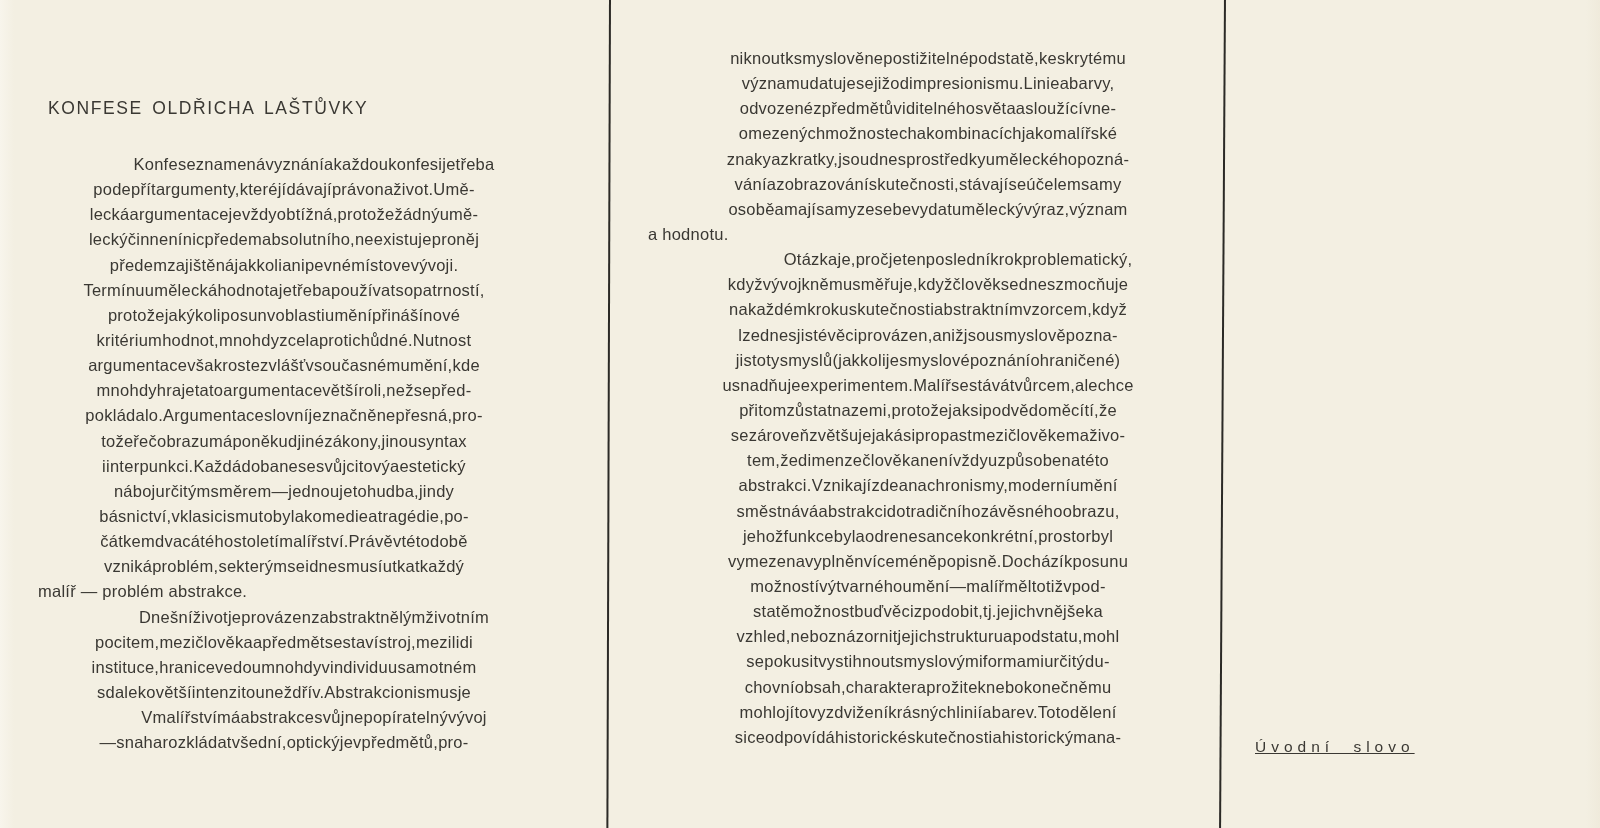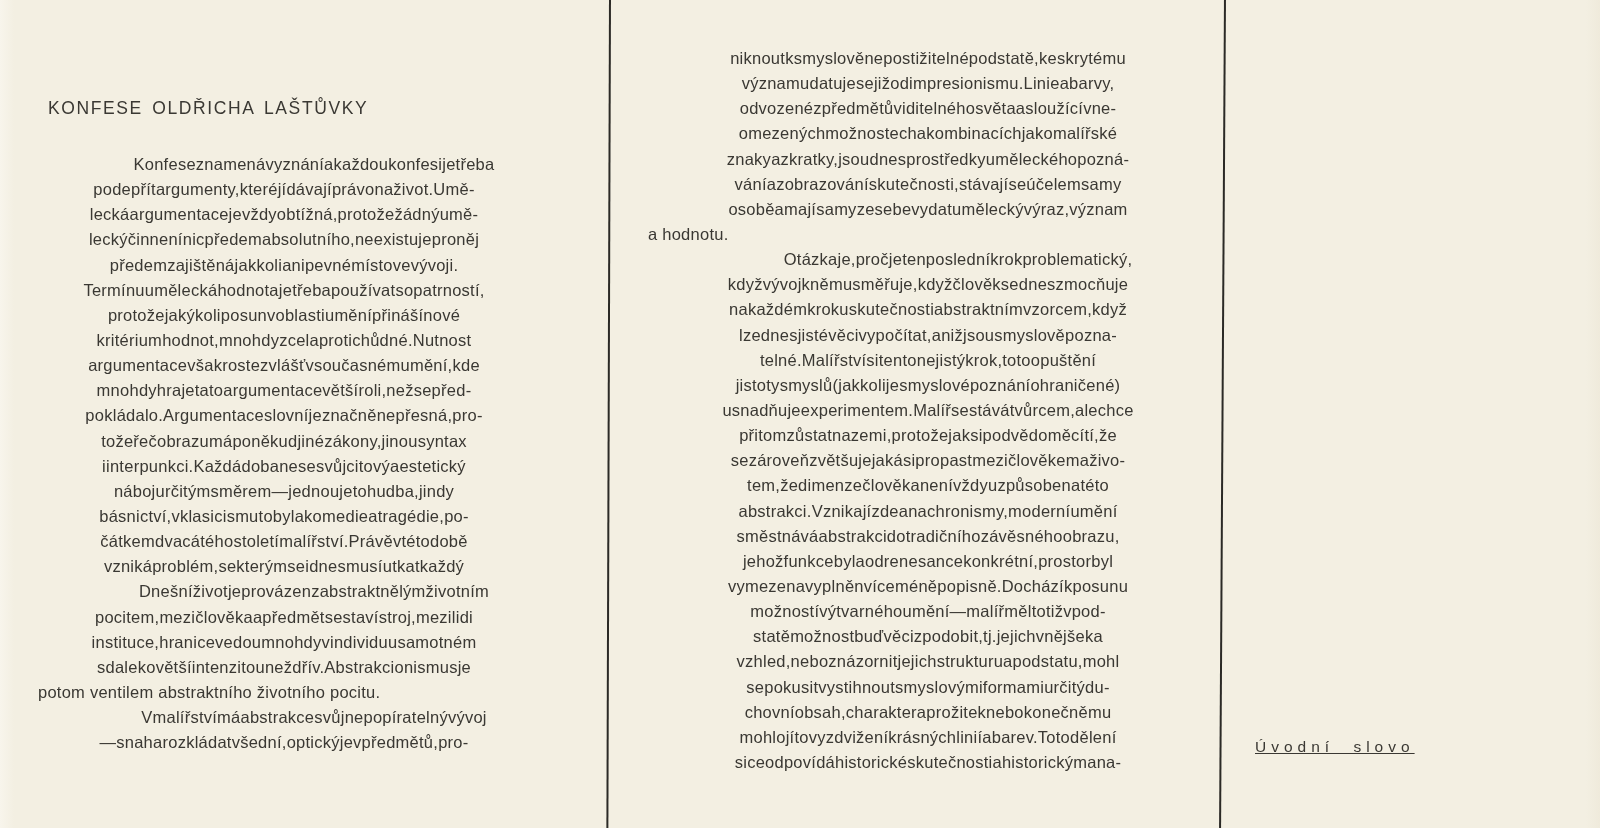--- a/index.html
+++ b/index.html
@@ -260,20 +260,21 @@
         <span>problém,</span>
         <span>se</span>
         <span>kterým</span>
         <span>se</span>
         <span>i</span>
         <span>dnes</span>
         <span>musí</span>
         <span>utkat</span>
         <span>každý</span>
       </div>
+      <div class="line">malíř — problém abstrakce.</div>
       <div class="line indent justify">
         <span>Dnešní</span>
         <span>život</span>
         <span>je</span>
         <span>provázen</span>
         <span>zabstraktnělým</span>
         <span>životním</span>
       </div>
       <div class="line justify">
         <span>pocitem,</span>
@@ -299,21 +300,20 @@
       <div class="line justify">
         <span>s</span>
         <span>daleko</span>
         <span>větší</span>
         <span>intenzitou</span>
         <span>než</span>
         <span>dřív.</span>
         <span>Abstrakcionismus</span>
         <span>je</span>
       </div>
-      <div class="line">potom ventilem abstraktního životního pocitu.</div>
       <div class="line indent justify">
         <span>V</span>
         <span>malířství</span>
         <span>má</span>
         <span>abstrakce</span>
         <span>svůj</span>
         <span>nepopíratelný</span>
         <span>vývoj</span>
       </div>
       <div class="line justify">
@@ -433,35 +433,25 @@
         <span>skutečnosti</span>
         <span>abstraktním</span>
         <span>vzorcem,</span>
         <span>když</span>
       </div>
       <div class="line justify">
         <span>lze</span>
         <span>dnes</span>
         <span>jisté</span>
         <span>věci</span>
-        <span>vypočítat,</span>
+        <span>provázen,</span>
         <span>aniž</span>
         <span>jsou</span>
         <span>smyslově</span>
         <span>pozna-</span>
-      </div>
-      <div class="line justify">
-        <span>telné.</span>
-        <span>Malířství</span>
-        <span>si</span>
-        <span>tento</span>
-        <span>nejistý</span>
-        <span>krok,</span>
-        <span>toto</span>
-        <span>opuštění</span>
       </div>
       <div class="line justify">
         <span>jistoty</span>
         <span>smyslů</span>
         <span>(jakkoli</span>
         <span>je</span>
         <span>smyslové</span>
         <span>poznání</span>
         <span>ohraničené)</span>
       </div>

